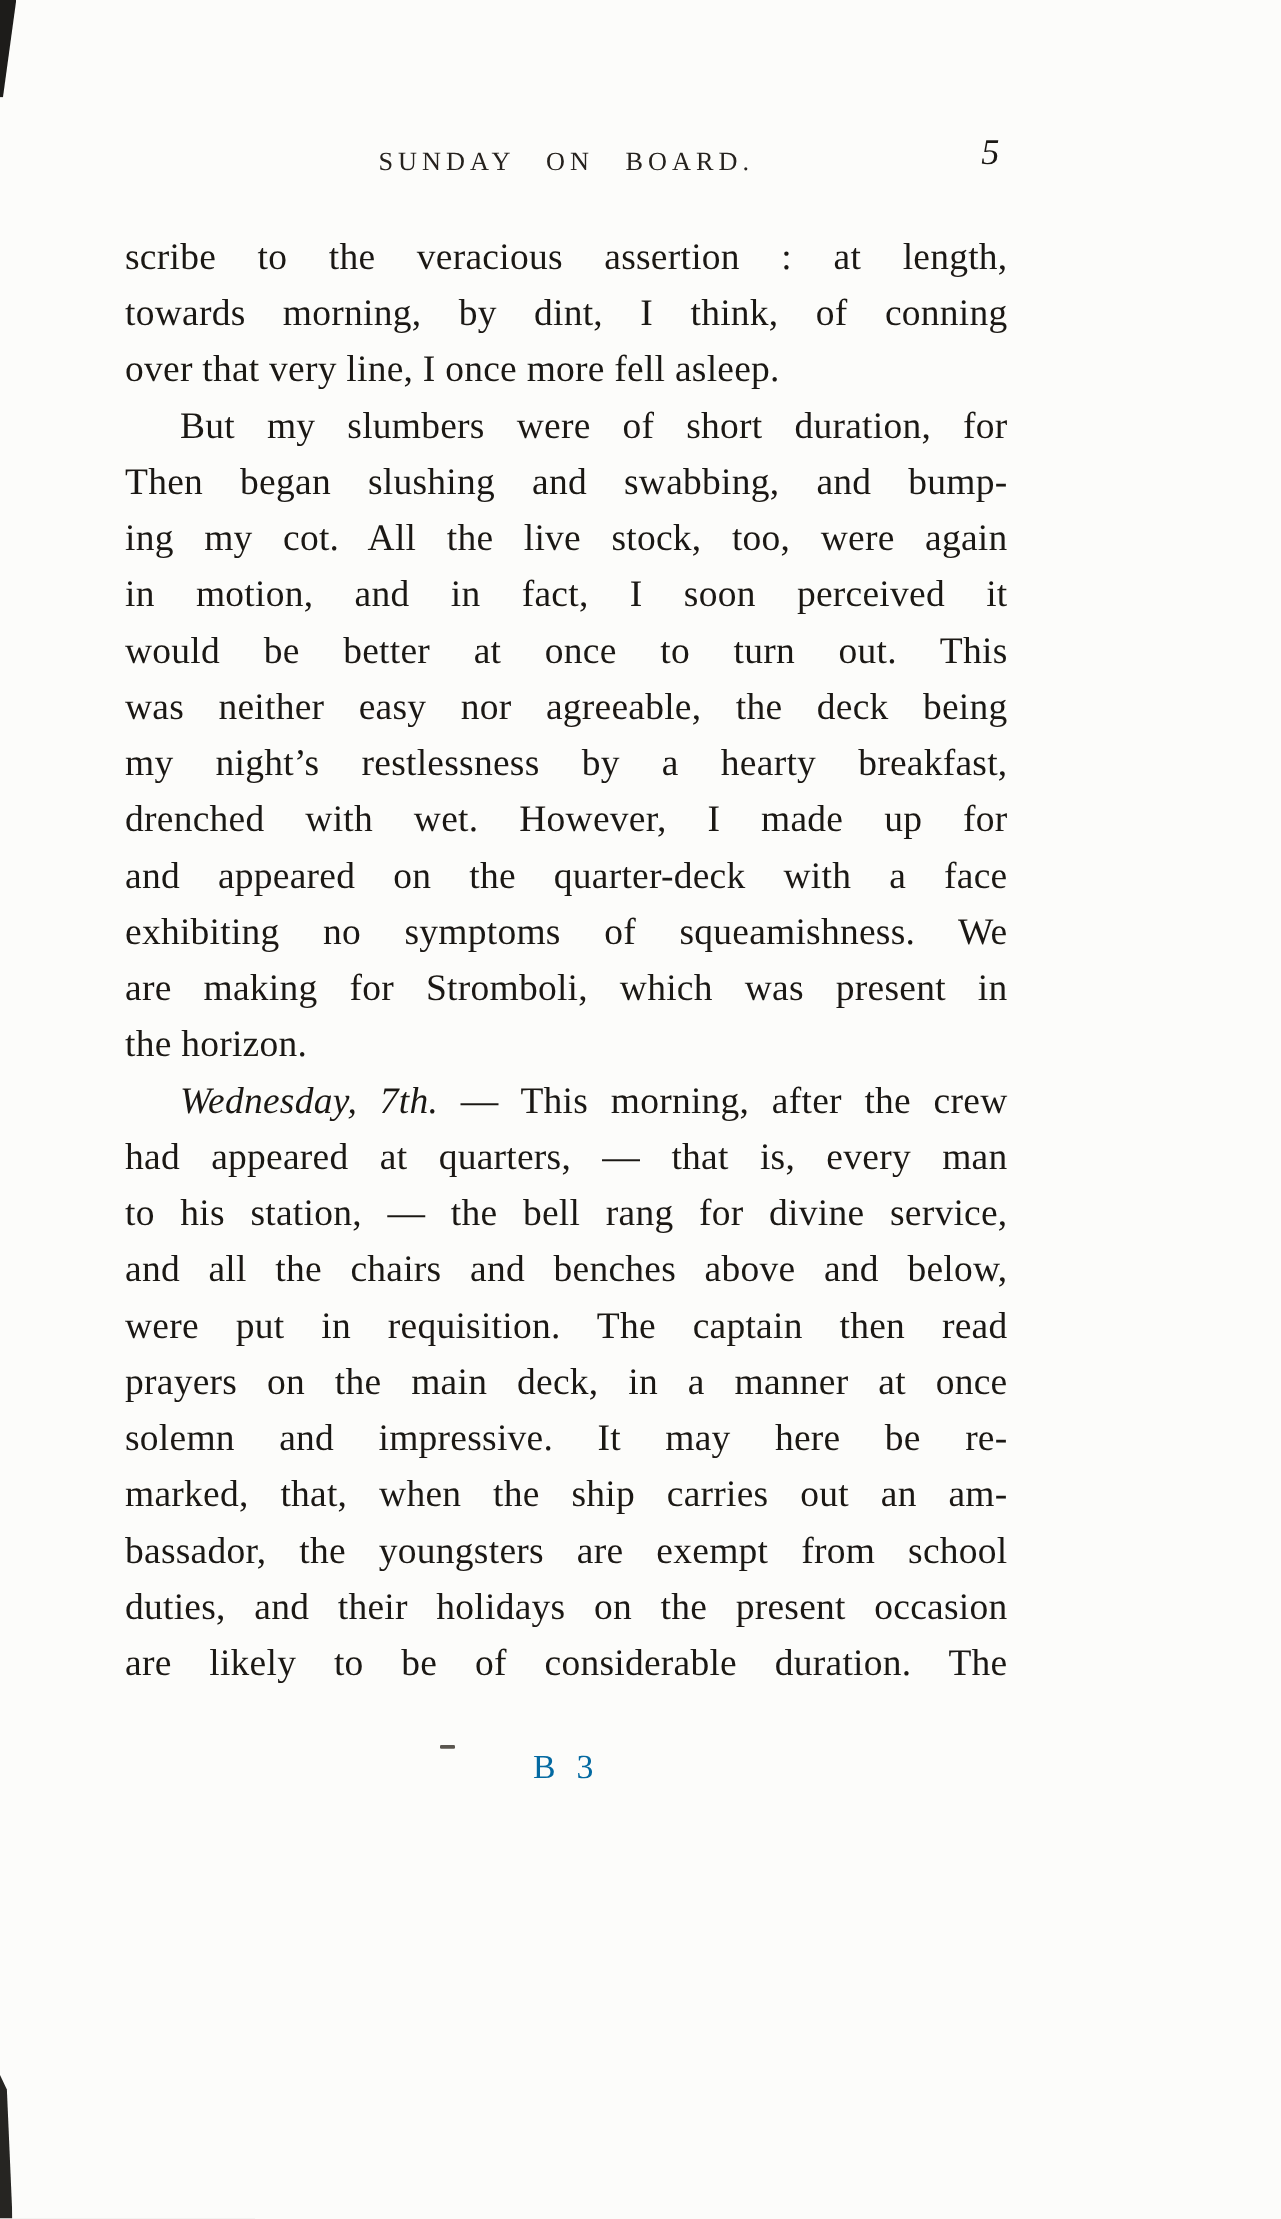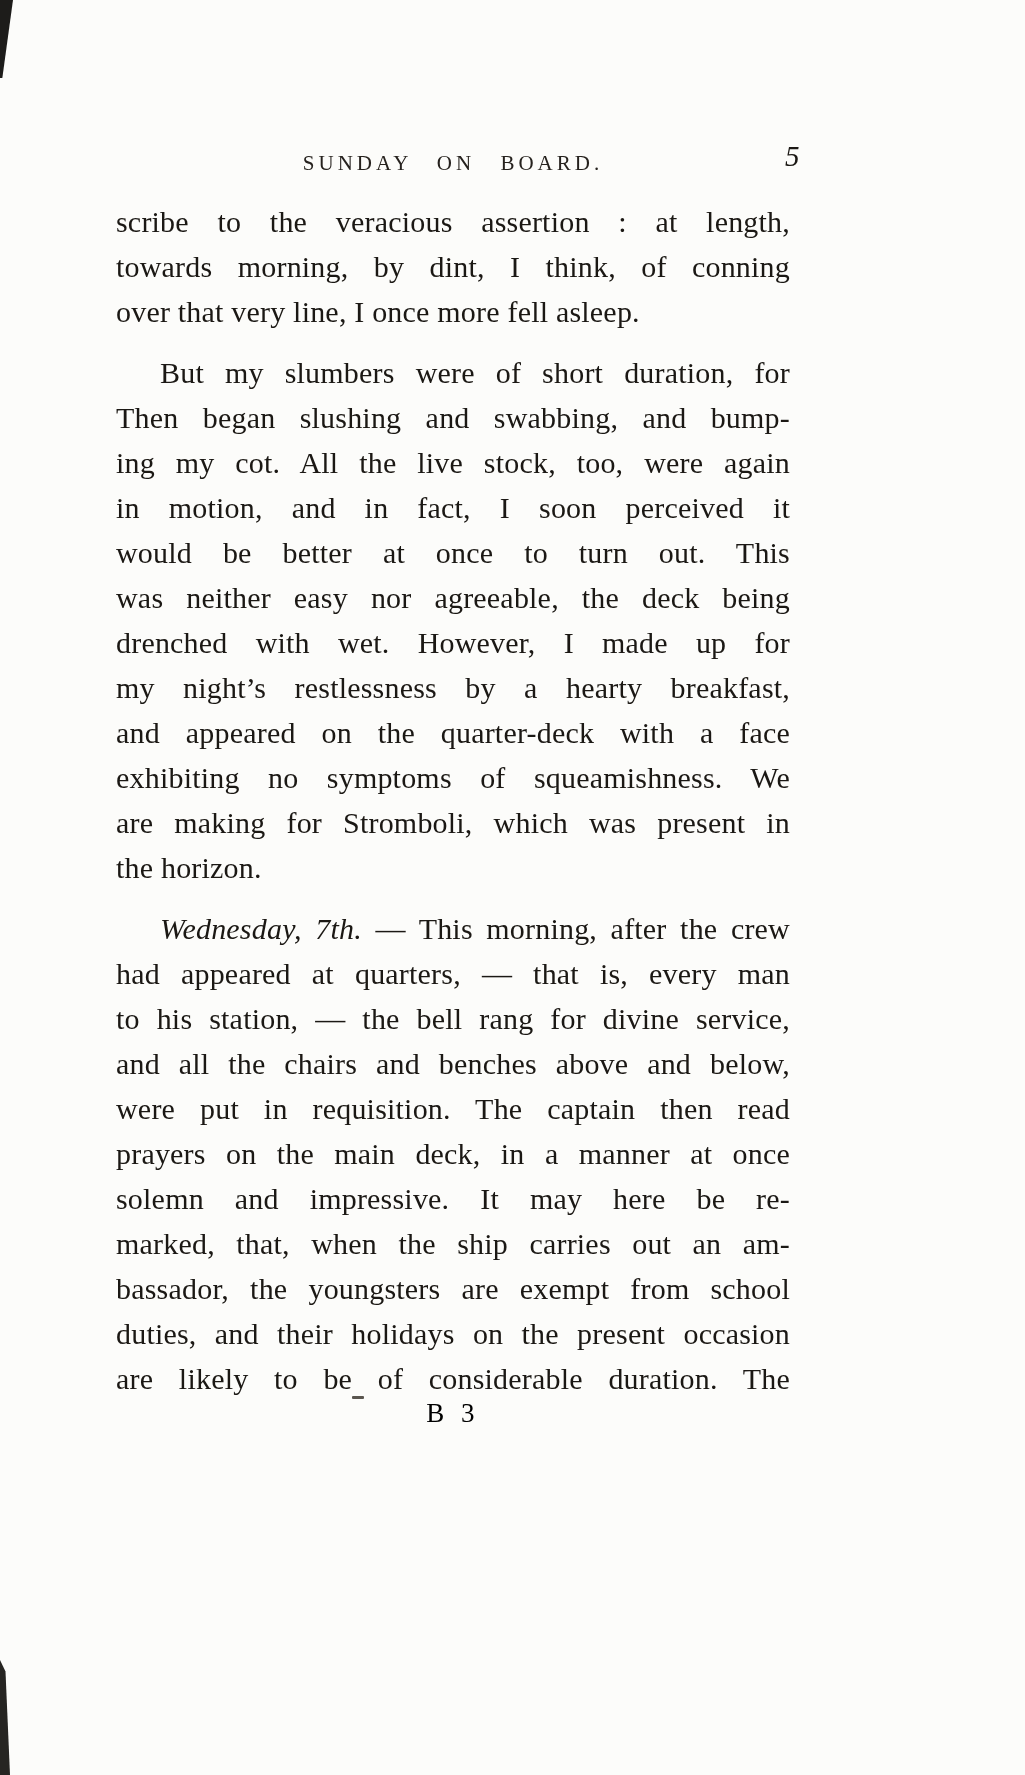--- a/index.html
+++ b/index.html
@@ -14,21 +14,21 @@
     margin: 0 auto;
     background: #fcfcfa;
     overflow: hidden;
     font-family: "Liberation Serif", "DejaVu Serif", serif;
     color: #1b1814;
   }
   
   .page-header {
     position: absolute;
     left: 100px;
-    top: 151px;
+    top: 117px;
     width: 706px;
     height: 40px;
   }
   .running-title {
     display: block;
     text-align: center;
     font-size: 21px;
     letter-spacing: 4px;
     word-spacing: 16px;
     color: #26221e;
@@ -44,21 +44,21 @@
   
   .page-text {
     position: absolute;
     left: 100px;
     top: 183px;
     width: 706px;
     font-size: 30px;
     line-height: 45px;
     letter-spacing: 0.2px;
   }
-  .paragraph { margin: 16px; }
+  .paragraph { margin: 0; }
   .line {
     text-align: justify;
     text-align-last: justify;
     -moz-text-align-last: justify;
     white-space: nowrap; 
   }
   .line.no-justify {
     text-align: left;
     text-align-last: left;
     -moz-text-align-last: left;
@@ -67,21 +67,21 @@
   .italic { font-style: italic; }
   
   .signature-mark {
     position: absolute;
     left: 100px;
     top: 1398px;
     width: 706px;
     text-align: center;
     font-size: 27px;
     letter-spacing: 5px;
-    color: #000000;
+    color: #0369a1;
   }
   
   .artifact { position: absolute; pointer-events: none; }
   .artifact-top-left {
     left: 0; top: 0; width: 13px; height: 78px;
     background: #1d1c1a;
     clip-path: polygon(0 0, 100% 0, 18% 100%, 0 100%);
   }
   .artifact-bottom-left {
     left: 0; top: 1660px; width: 10px; height: 115px;
@@ -110,22 +110,22 @@
         <div class="line"><span>towards morning, by dint, I think, of conning</span></div>
         <div class="line no-justify"><span>over that very line, I once more fell asleep.</span></div>
       </div>
       <div class="paragraph">
         <div class="line first-indent"><span>But my slumbers were of short duration, for</span></div>
         <div class="line"><span>Then began slushing and swabbing, and bump-</span></div>
         <div class="line"><span>ing my cot. All the live stock, too, were again</span></div>
         <div class="line"><span>in motion, and in fact, I soon perceived it</span></div>
         <div class="line"><span>would be better at once to turn out. This</span></div>
         <div class="line"><span>was neither easy nor agreeable, the deck being</span></div>
+        <div class="line"><span>my night’s restlessness by a hearty breakfast,</span></div>
         <div class="line"><span>drenched with wet. However, I made up for</span></div>
-        <div class="line"><span>my night’s restlessness by a hearty breakfast,</span></div>
         <div class="line"><span>and appeared on the quarter-deck with a face</span></div>
         <div class="line"><span>exhibiting no symptoms of squeamishness. We</span></div>
         <div class="line"><span>are making for Stromboli, which was present in</span></div>
         <div class="line no-justify"><span>the horizon.</span></div>
       </div>
       <div class="paragraph">
         <div class="line first-indent"><span class="italic">Wednesday, 7th.</span><span> — This morning, after the crew</span></div>
         <div class="line"><span>had appeared at quarters, — that is, every man</span></div>
         <div class="line"><span>to his station, — the bell rang for divine service,</span></div>
         <div class="line"><span>and all the chairs and benches above and below,</span></div>

